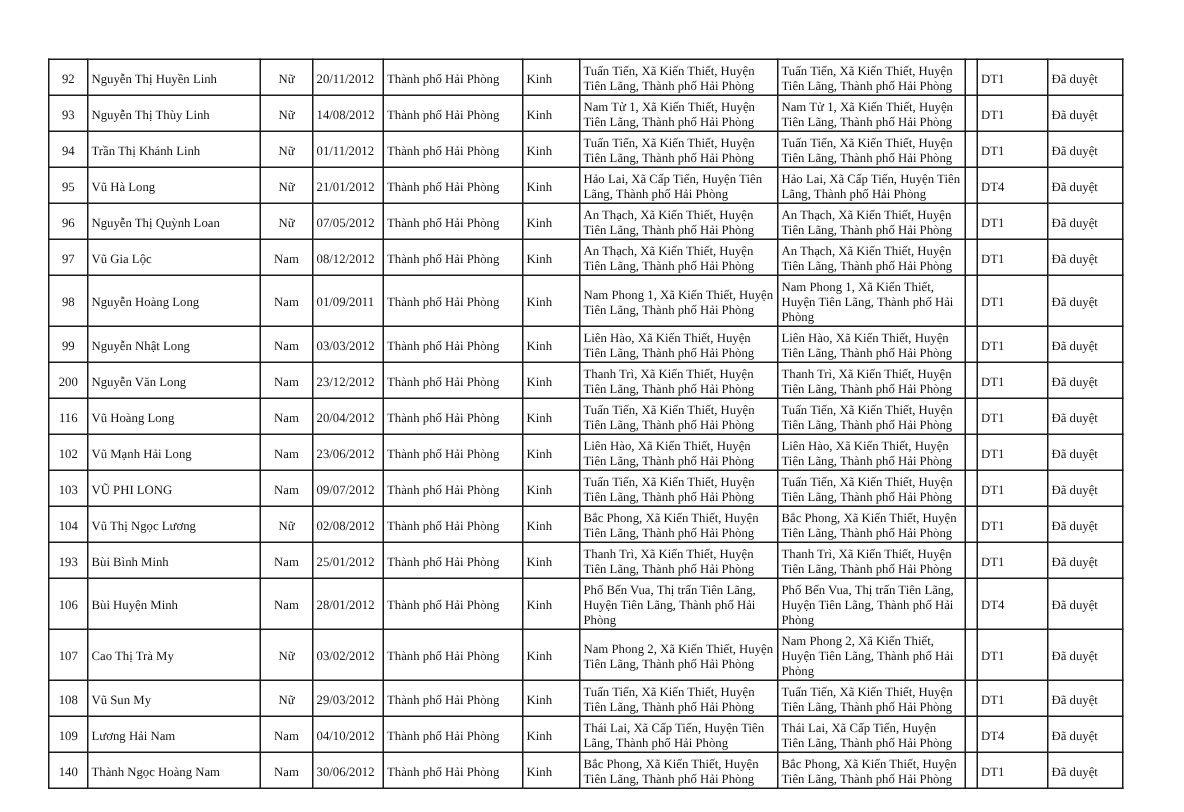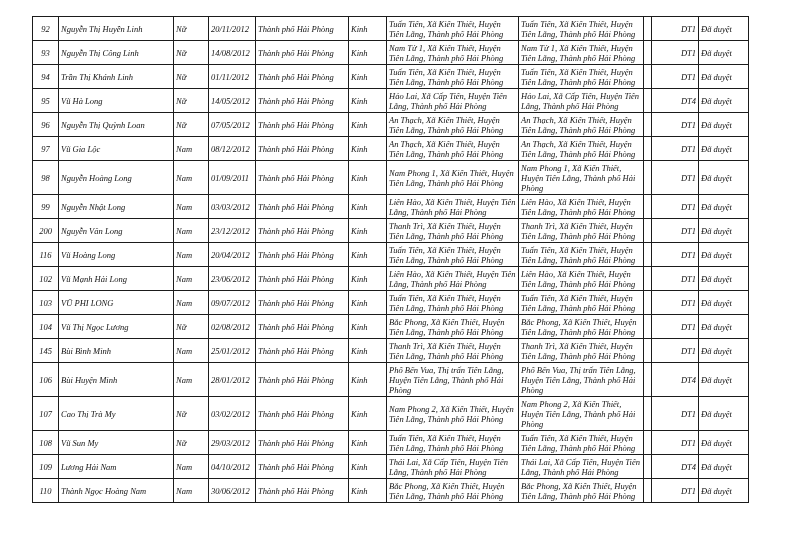--- a/index.html
+++ b/index.html
@@ -12,46 +12,45 @@
     width: 789px;
     height: 541px;
     background: #ffffff;
     font-family: "Liberation Serif", serif;
     color: #121212;
     overflow: hidden;
   }
   table.records {
     position: absolute;
     left: 32px;
-    top: 16px;
+    top: 39px;
     width: 716px;
     border-collapse: collapse;
     table-layout: fixed;
     font-size: 8.5px;
-    font-style: italic;
   }
   table.records td {
     border: 1px solid #1b1b1b;
     vertical-align: middle;
     padding: 1px 2px;
     line-height: 10px;
     overflow: hidden;
     word-wrap: break-word;
   }
   table.records tr { height: 24px; }
   table.records tr.tall { height: 34px; }
   td.c-no   { text-align: center; padding: 1px 0; }
   td.c-name { padding-left: 3px; }
-  td.c-gender { text-align: left; }
+  td.c-gender { text-align: center; }
   td.c-dob  { padding-left: 2px; }
   td.c-place { padding-left: 3px; }
   td.c-eth  { padding-left: 2px; }
   td.c-addr { padding-left: 3px; padding-right: 2px; }
   td.c-blank { padding: 0; }
-  td.c-dt   { text-align: right; }
+  td.c-dt   { text-align: left; }
   td.c-status { padding-left: 6px; }
 </style>
 </head>
 <body>
 
 <div class="sheet">
   <table class="records">
     <colgroup>
       <col style="width:26px">
       <col style="width:115px">
@@ -74,21 +73,21 @@
     <td class="c-place">Thành phố Hải Phòng</td>
     <td class="c-eth">Kinh</td>
     <td class="c-addr">Tuấn Tiến, Xã Kiến Thiết, Huyện Tiên Lãng, Thành phố Hải Phòng</td>
     <td class="c-addr">Tuấn Tiến, Xã Kiến Thiết, Huyện Tiên Lãng, Thành phố Hải Phòng</td>
     <td class="c-blank"></td>
     <td class="c-dt">DT1</td>
     <td class="c-status">Đã duyệt</td>
   </tr>
         <tr>
     <td class="c-no">93</td>
-    <td class="c-name">Nguyễn Thị Công Linh</td>
+    <td class="c-name">Nguyễn Thị Thùy Linh</td>
     <td class="c-gender">Nữ</td>
     <td class="c-dob">14/08/2012</td>
     <td class="c-place">Thành phố Hải Phòng</td>
     <td class="c-eth">Kinh</td>
     <td class="c-addr">Nam Tử 1, Xã Kiến Thiết, Huyện Tiên Lãng, Thành phố Hải Phòng</td>
     <td class="c-addr">Nam Tử 1, Xã Kiến Thiết, Huyện Tiên Lãng, Thành phố Hải Phòng</td>
     <td class="c-blank"></td>
     <td class="c-dt">DT1</td>
     <td class="c-status">Đã duyệt</td>
   </tr>
@@ -102,21 +101,21 @@
     <td class="c-addr">Tuấn Tiến, Xã Kiến Thiết, Huyện Tiên Lãng, Thành phố Hải Phòng</td>
     <td class="c-addr">Tuấn Tiến, Xã Kiến Thiết, Huyện Tiên Lãng, Thành phố Hải Phòng</td>
     <td class="c-blank"></td>
     <td class="c-dt">DT1</td>
     <td class="c-status">Đã duyệt</td>
   </tr>
         <tr>
     <td class="c-no">95</td>
     <td class="c-name">Vũ Hà Long</td>
     <td class="c-gender">Nữ</td>
-    <td class="c-dob">14/05/2012</td>
+    <td class="c-dob">21/01/2012</td>
     <td class="c-place">Thành phố Hải Phòng</td>
     <td class="c-eth">Kinh</td>
     <td class="c-addr">Hảo Lai, Xã Cấp Tiến, Huyện Tiên Lãng, Thành phố Hải Phòng</td>
     <td class="c-addr">Hảo Lai, Xã Cấp Tiến, Huyện Tiên Lãng, Thành phố Hải Phòng</td>
     <td class="c-blank"></td>
     <td class="c-dt">DT4</td>
     <td class="c-status">Đã duyệt</td>
   </tr>
         <tr>
     <td class="c-no">96</td>
@@ -229,21 +228,21 @@
     <td class="c-dob">02/08/2012</td>
     <td class="c-place">Thành phố Hải Phòng</td>
     <td class="c-eth">Kinh</td>
     <td class="c-addr">Bắc Phong, Xã Kiến Thiết, Huyện Tiên Lãng, Thành phố Hải Phòng</td>
     <td class="c-addr">Bắc Phong, Xã Kiến Thiết, Huyện Tiên Lãng, Thành phố Hải Phòng</td>
     <td class="c-blank"></td>
     <td class="c-dt">DT1</td>
     <td class="c-status">Đã duyệt</td>
   </tr>
         <tr>
-    <td class="c-no">145</td>
+    <td class="c-no">193</td>
     <td class="c-name">Bùi Bình Minh</td>
     <td class="c-gender">Nam</td>
     <td class="c-dob">25/01/2012</td>
     <td class="c-place">Thành phố Hải Phòng</td>
     <td class="c-eth">Kinh</td>
     <td class="c-addr">Thanh Trì, Xã Kiến Thiết, Huyện Tiên Lãng, Thành phố Hải Phòng</td>
     <td class="c-addr">Thanh Trì, Xã Kiến Thiết, Huyện Tiên Lãng, Thành phố Hải Phòng</td>
     <td class="c-blank"></td>
     <td class="c-dt">DT1</td>
     <td class="c-status">Đã duyệt</td>
@@ -294,21 +293,21 @@
     <td class="c-dob">04/10/2012</td>
     <td class="c-place">Thành phố Hải Phòng</td>
     <td class="c-eth">Kinh</td>
     <td class="c-addr">Thái Lai, Xã Cấp Tiến, Huyện Tiên Lãng, Thành phố Hải Phòng</td>
     <td class="c-addr">Thái Lai, Xã Cấp Tiến, Huyện Tiên Lãng, Thành phố Hải Phòng</td>
     <td class="c-blank"></td>
     <td class="c-dt">DT4</td>
     <td class="c-status">Đã duyệt</td>
   </tr>
         <tr>
-    <td class="c-no">110</td>
+    <td class="c-no">140</td>
     <td class="c-name">Thành Ngọc Hoàng Nam</td>
     <td class="c-gender">Nam</td>
     <td class="c-dob">30/06/2012</td>
     <td class="c-place">Thành phố Hải Phòng</td>
     <td class="c-eth">Kinh</td>
     <td class="c-addr">Bắc Phong, Xã Kiến Thiết, Huyện Tiên Lãng, Thành phố Hải Phòng</td>
     <td class="c-addr">Bắc Phong, Xã Kiến Thiết, Huyện Tiên Lãng, Thành phố Hải Phòng</td>
     <td class="c-blank"></td>
     <td class="c-dt">DT1</td>
     <td class="c-status">Đã duyệt</td>

